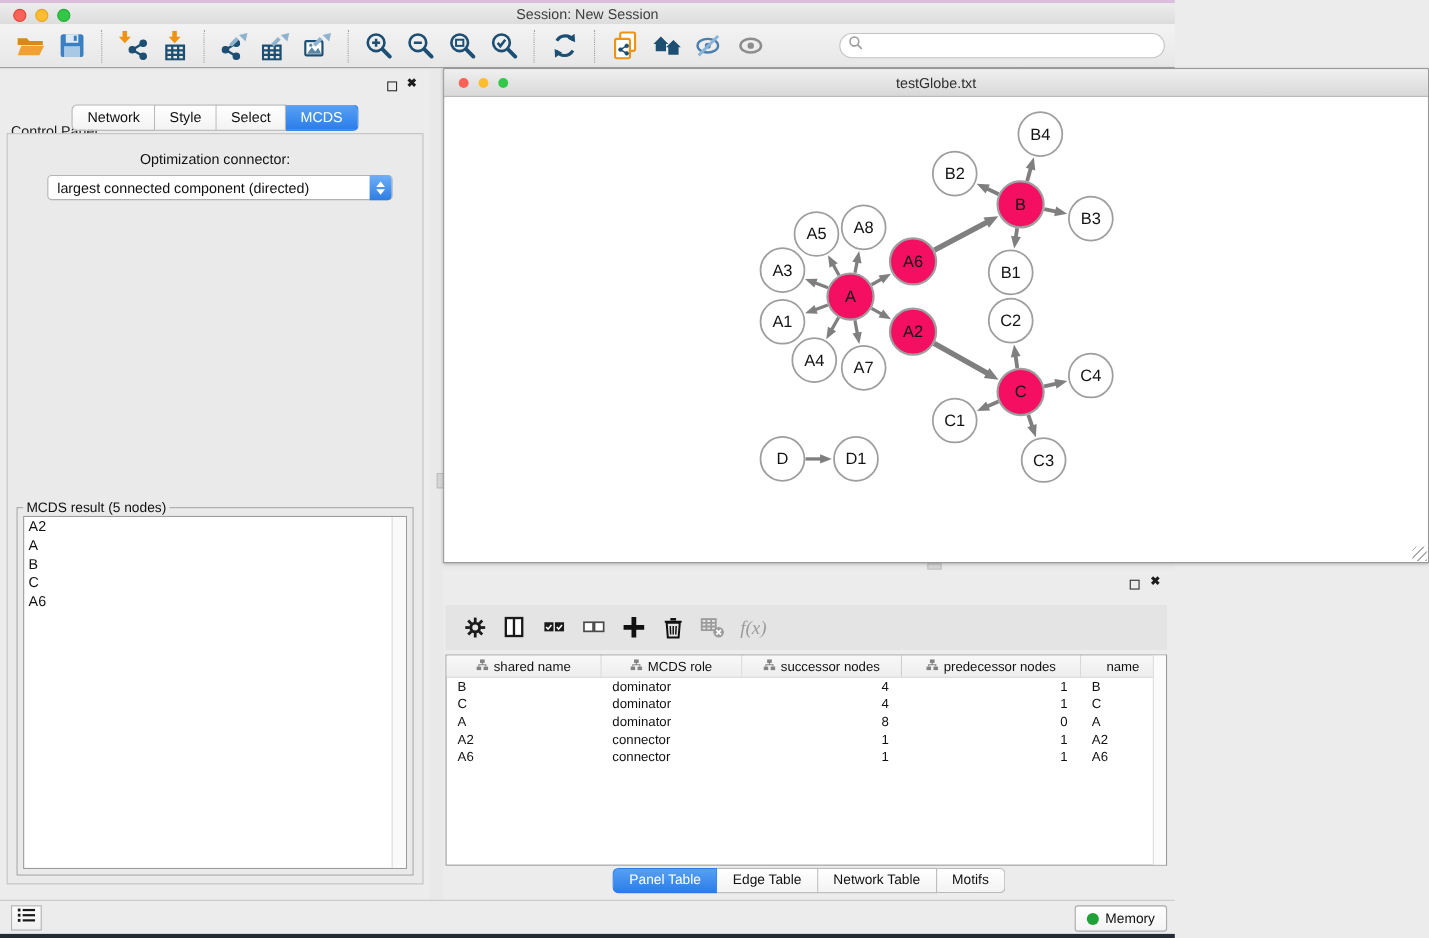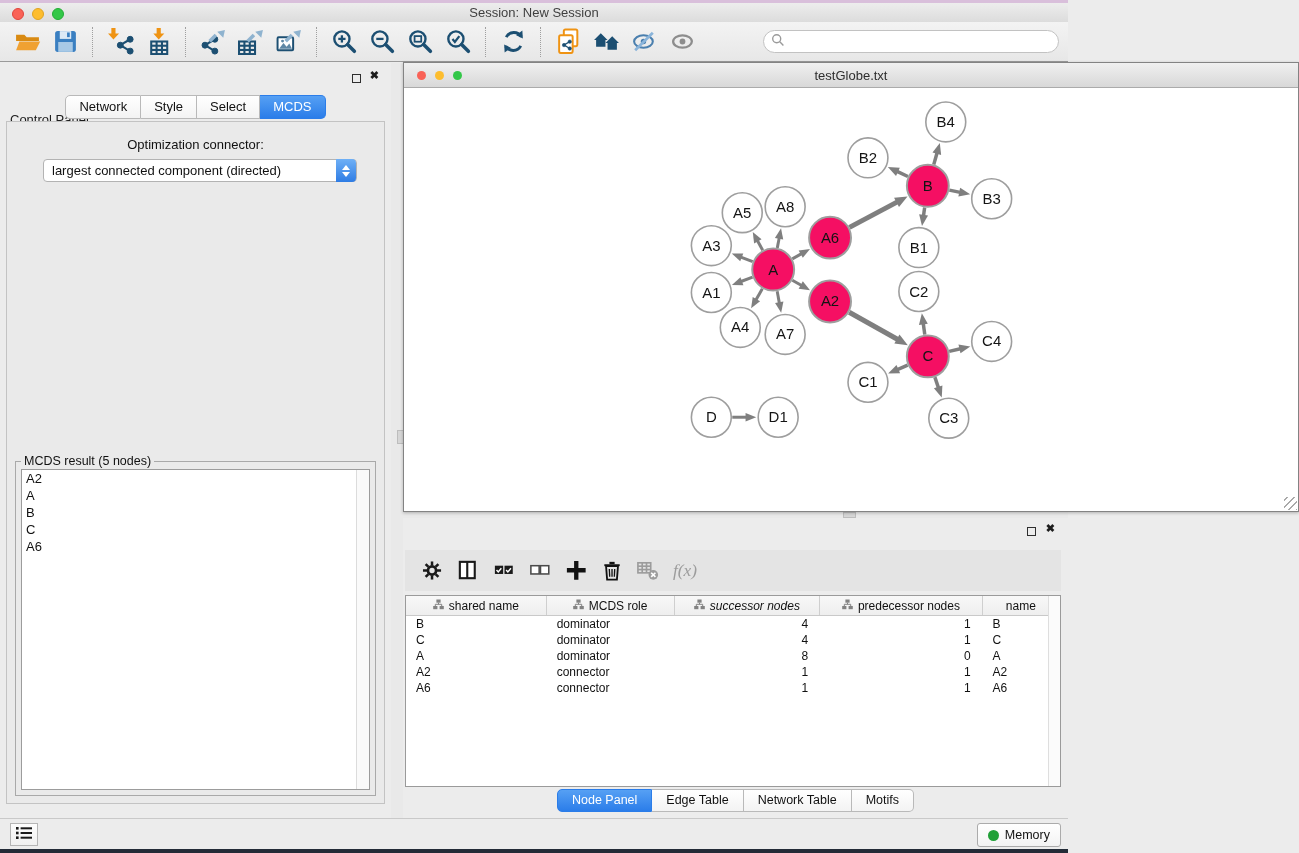--- a/index.html
+++ b/index.html
@@ -534,21 +534,21 @@
               <span><svg viewBox="0 0 11 11">
                   <g fill="#828282">
                     <rect x="3.4" y="0.5" width="4.2" height="3.2"></rect>
                     <rect x="0.2" y="7" width="4.2" height="3.2"></rect>
                     <rect x="6.6" y="7" width="4.2" height="3.2"></rect>
                   </g>
                   <path d="M5.5 3.7v1.6M2.3 7V5.3h6.4V7" stroke="#828282" fill="none" stroke-width="1"></path>
                 </svg></span>
               <span>MCDS role</span>
             </div>
-            <div class="dt-hcell" style="width: 147px; font-style: italic;">
+            <div class="dt-hcell" style="width: 147px;">
               <span><svg viewBox="0 0 11 11">
                   <g fill="#828282">
                     <rect x="3.4" y="0.5" width="4.2" height="3.2"></rect>
                     <rect x="0.2" y="7" width="4.2" height="3.2"></rect>
                     <rect x="6.6" y="7" width="4.2" height="3.2"></rect>
                   </g>
                   <path d="M5.5 3.7v1.6M2.3 7V5.3h6.4V7" stroke="#828282" fill="none" stroke-width="1"></path>
                 </svg></span>
               <span>successor nodes</span>
             </div>
@@ -598,21 +598,21 @@
           <div class="dt-row">
             <div class="dt-cell" style="width: 142px; text-align: left;">A6</div>
             <div class="dt-cell" style="width: 129px; text-align: left;">connector</div>
             <div class="dt-cell" style="width: 147px; text-align: right;">1</div>
             <div class="dt-cell" style="width: 164px; text-align: right;">1</div>
             <div class="dt-cell" style="width: 78px; text-align: left;">A6</div>
           </div>
           <div class="dt-scroll"></div>
       </div>
       <div class="tp-tabs seg" id="tp-tabs">
-          <button class="seg-btn sel">Node Panel</button>
+          <button class="seg-btn sel">Panel Table</button>
           <button class="seg-btn">Edge Table</button>
           <button class="seg-btn">Network Table</button>
           <button class="seg-btn">Motifs</button>
         </div>
     </div>
   </div>
 
   <div class="statusbar">
     <div class="list-btn">
       <span>

